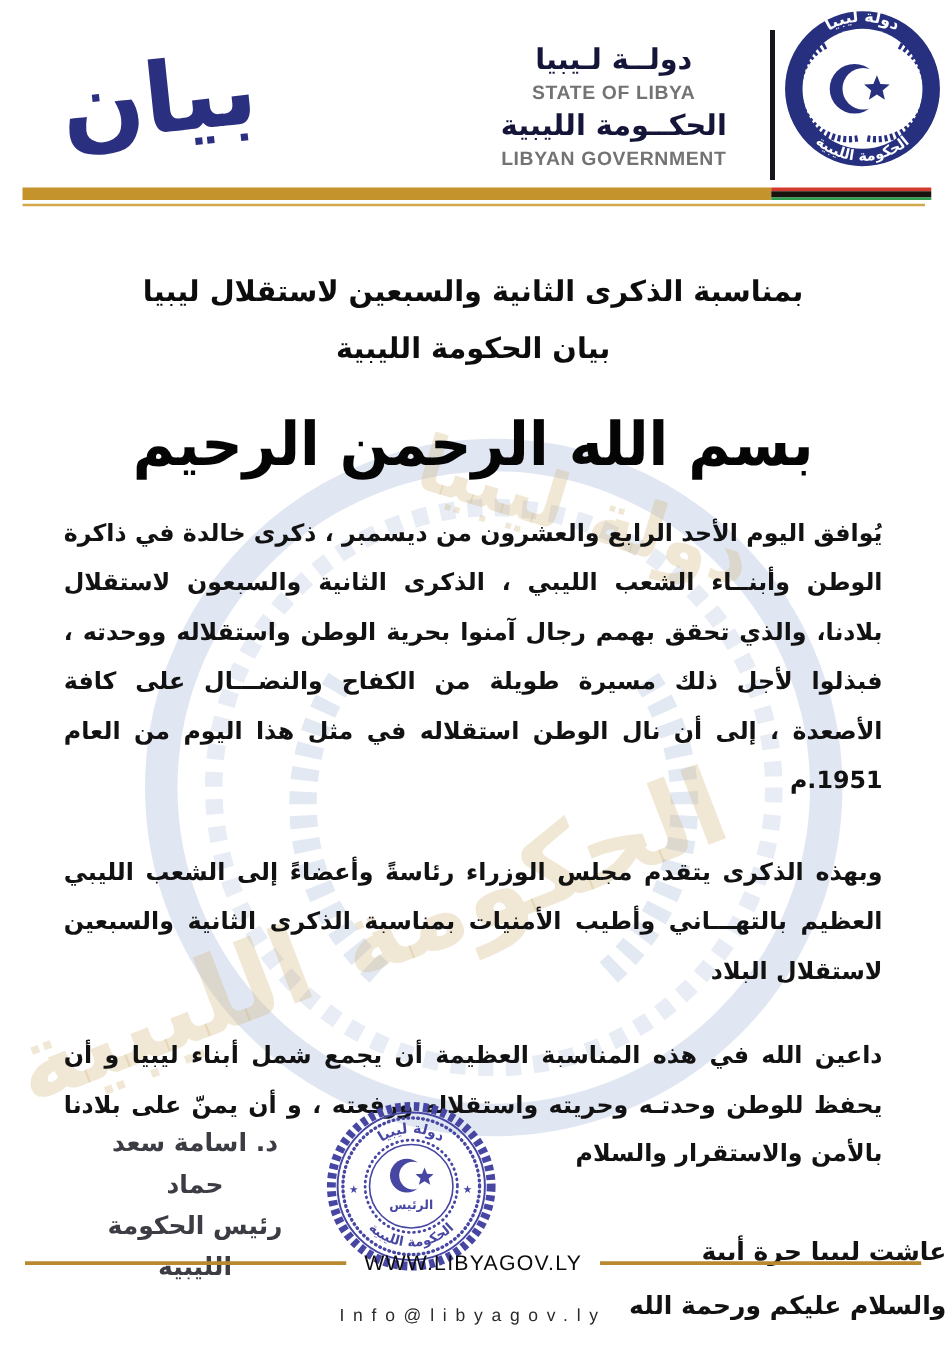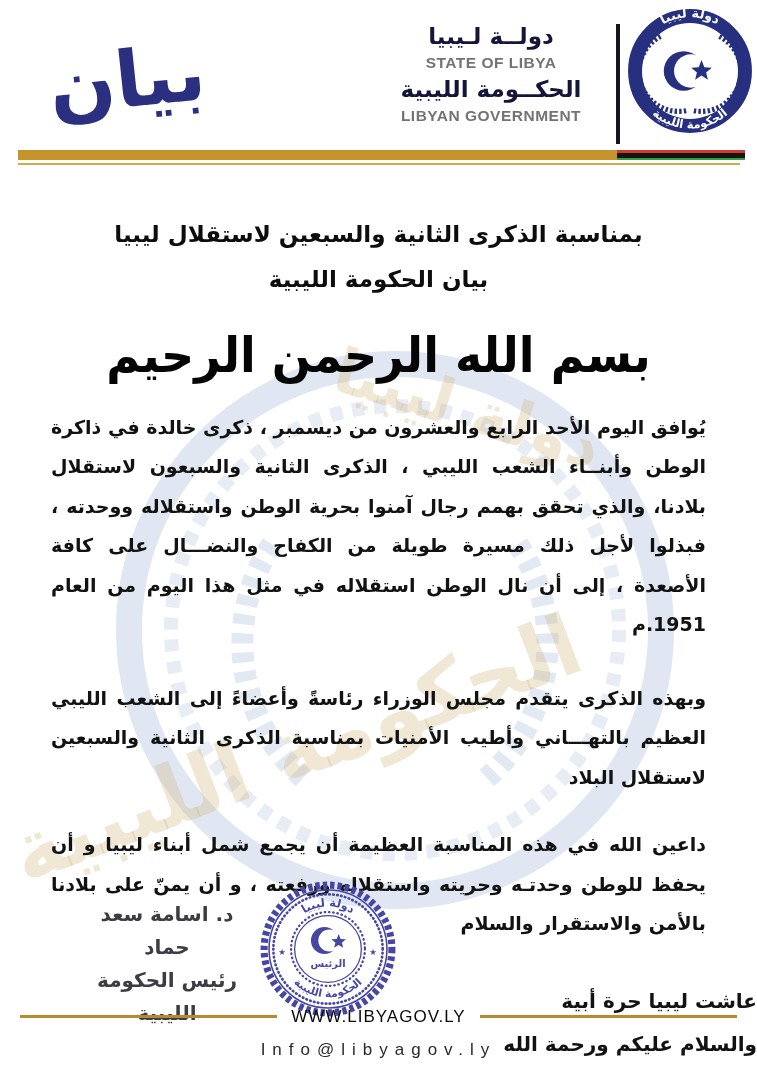--- a/index.html
+++ b/index.html
@@ -20,21 +20,21 @@
   .content { position:relative; z-index:1; }
 
   
   .header { position:relative; height:150px; }
   .bayan {
     position:absolute; left:52px; top:14px; width:150px; height:132px;
     display:flex; align-items:center; justify-content:center;
     font-size:78px; font-weight:bold; color:#2b2f80; transform:rotate(-6deg);
   }
   .org-block {
-    position:absolute; left:372px; top:22px; width:238px; text-align:center;
+    position:absolute; left:372px; top:34px; width:238px; text-align:center;
     color:#15153a; line-height:1.25;
   }
   .org-ar { font-size:23px; font-weight:bold; direction:rtl; }
   .org-en { font-size:15.5px; font-weight:bold; color:#737373; letter-spacing:0.5px;
             font-family:"Liberation Sans", sans-serif; margin:2px 0 3px 0; }
   .vbar { position:absolute; left:616px; top:24px; width:4px; height:120px; background:#15151d; }
   .emblem { position:absolute; left:626px; top:7px; width:128px; height:128px; }
 
   
   .sep { position:relative; height:22px; }
@@ -56,33 +56,33 @@
   .body-text { padding:0 51px; direction:rtl; text-align:justify;
                font-size:19px; font-weight:bold; color:#121212; line-height:2.08; }
   .para-1 { margin-top:26px; }
   .para-2 { margin-top:34px; }
   .para-3 { margin-top:28px; }
 
   .closing { margin-top:36px; text-align:right; direction:rtl;
              font-size:20px; font-weight:bold; color:#121212; line-height:2.15; }
 
   
-  .signature { position:absolute; top:878px; left:77px; width:340px; display:flex; }
+  .signature { position:absolute; top:878px; left:66px; width:340px; display:flex; gap:12px; }
   .sig-text { margin-top:20px; width:180px; text-align:center; direction:rtl;
               font-size:20px; font-weight:bold; color:#3c3c44; line-height:1.65; }
   .seal { width:142px; height:142px; flex:0 0 auto; }
 
   
   .footer { position:absolute; left:0; right:0; bottom:6px; }
   .footer-row { display:flex; align-items:center; padding:0 20px; }
   .gold-line { flex:1; height:3px; background:#b8892e; }
   .site { margin:0 14px; font-family:"Liberation Sans", sans-serif;
           font-size:17px; font-weight:normal; color:#0b0b0b; letter-spacing:1px; }
-  .email { margin-top:13px; text-align:center; font-family:"Liberation Sans", sans-serif;
-           font-size:17px; color:#2a2a2a; letter-spacing:7px; }
+  .email { margin-top:23px; text-align:center; font-family:"Liberation Sans", sans-serif;
+           font-size:14px; color:#2a2a2a; letter-spacing:7px; }
 </style>
 </head>
 <body>
 
 <div class="page">
 
   <div class="watermark">
     <svg class="wm-ring" width="600" height="600" viewBox="0 0 600 600">
       <circle cx="300" cy="300" r="266" fill="none" stroke="#e1e7f2" stroke-width="26"></circle>
       <circle cx="300" cy="300" r="224" fill="none" stroke="#e7ecf5" stroke-width="14" stroke-dasharray="12 10"></circle>

